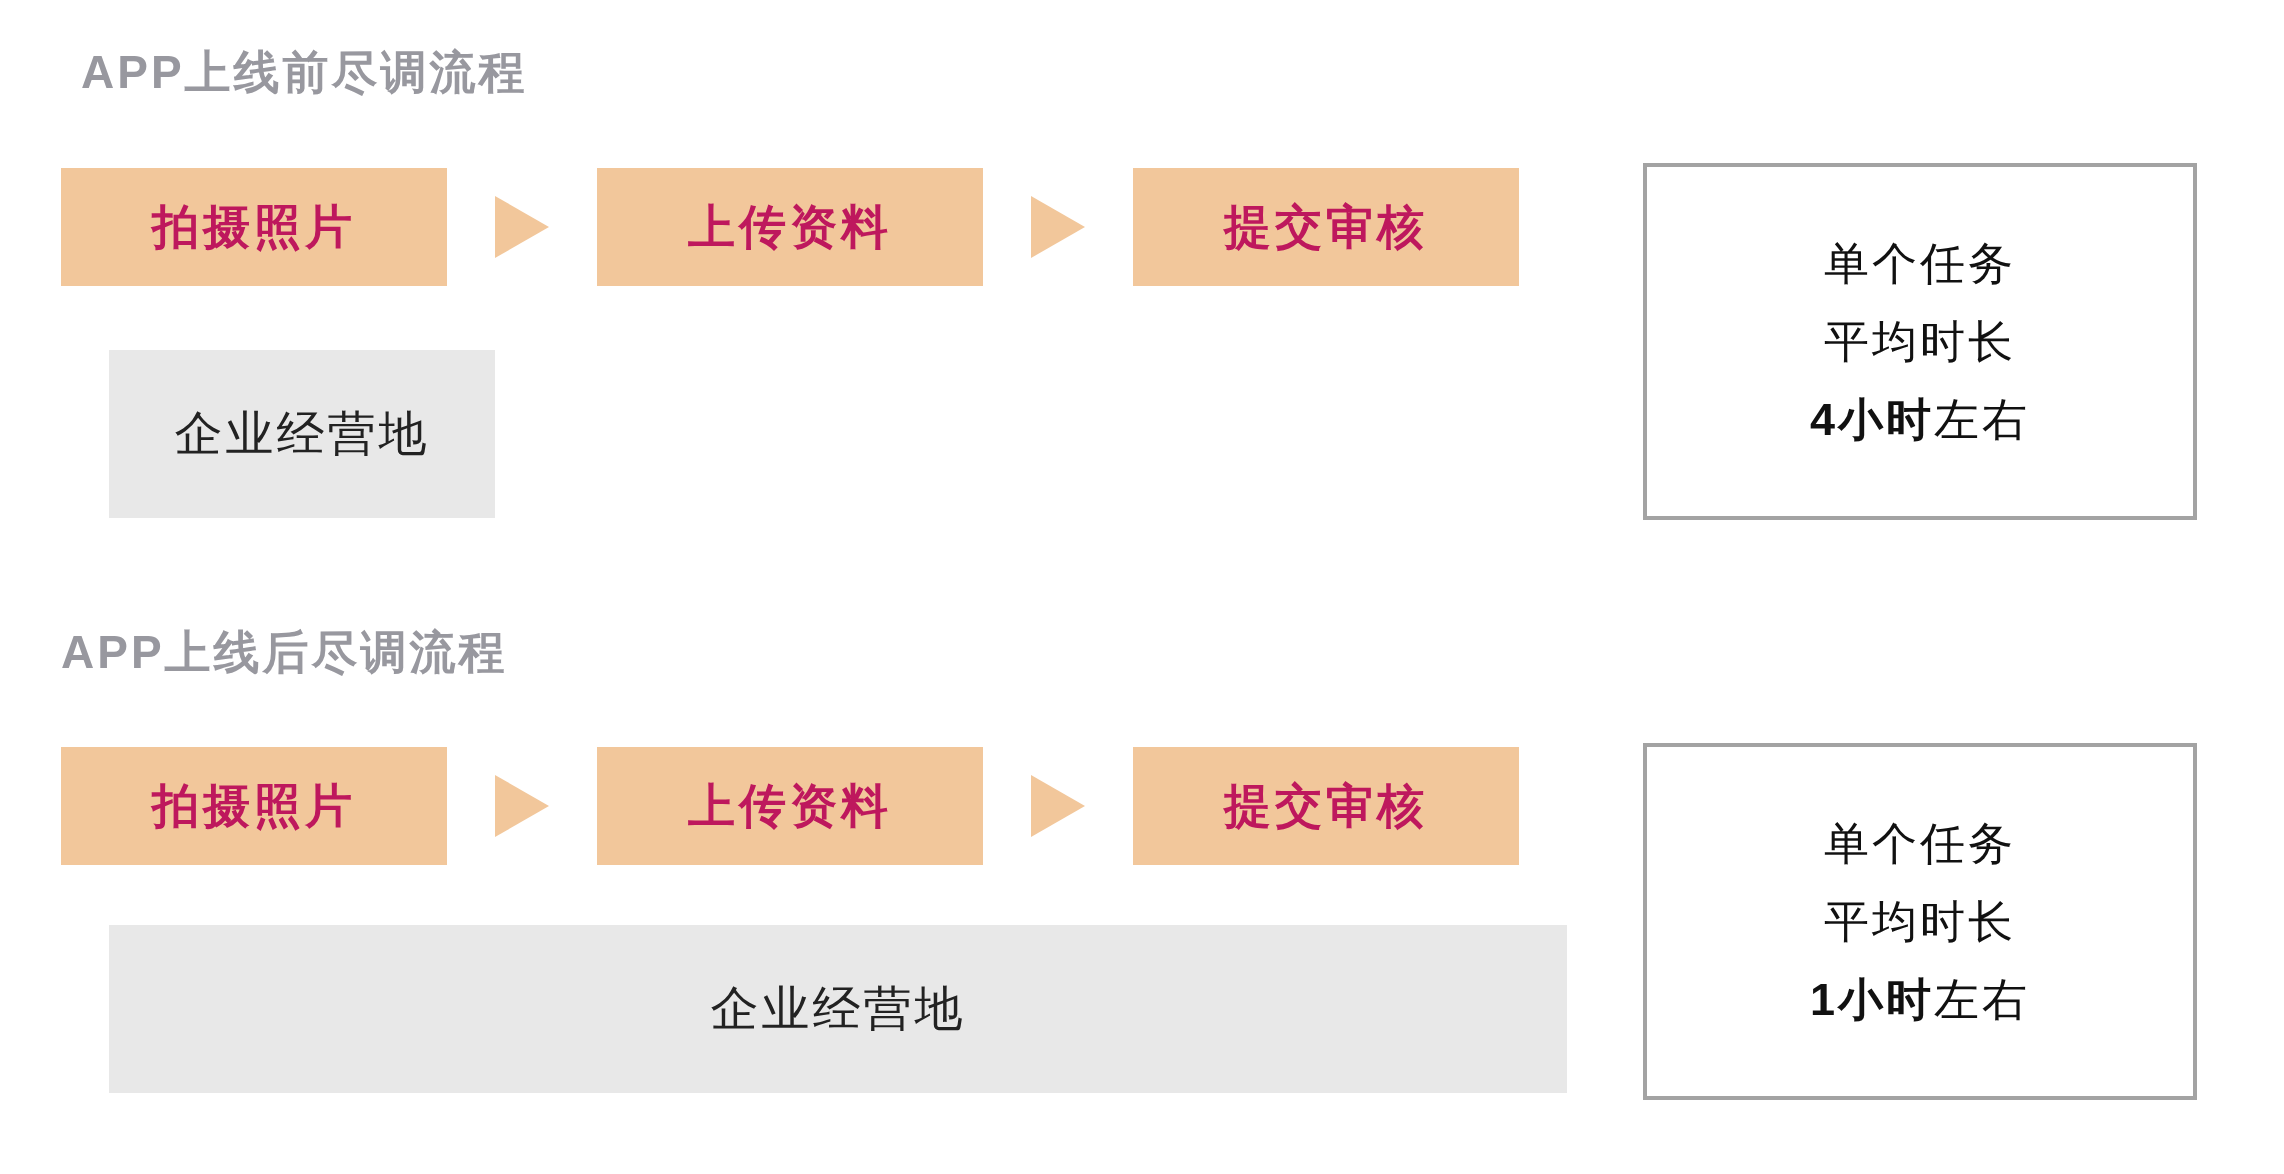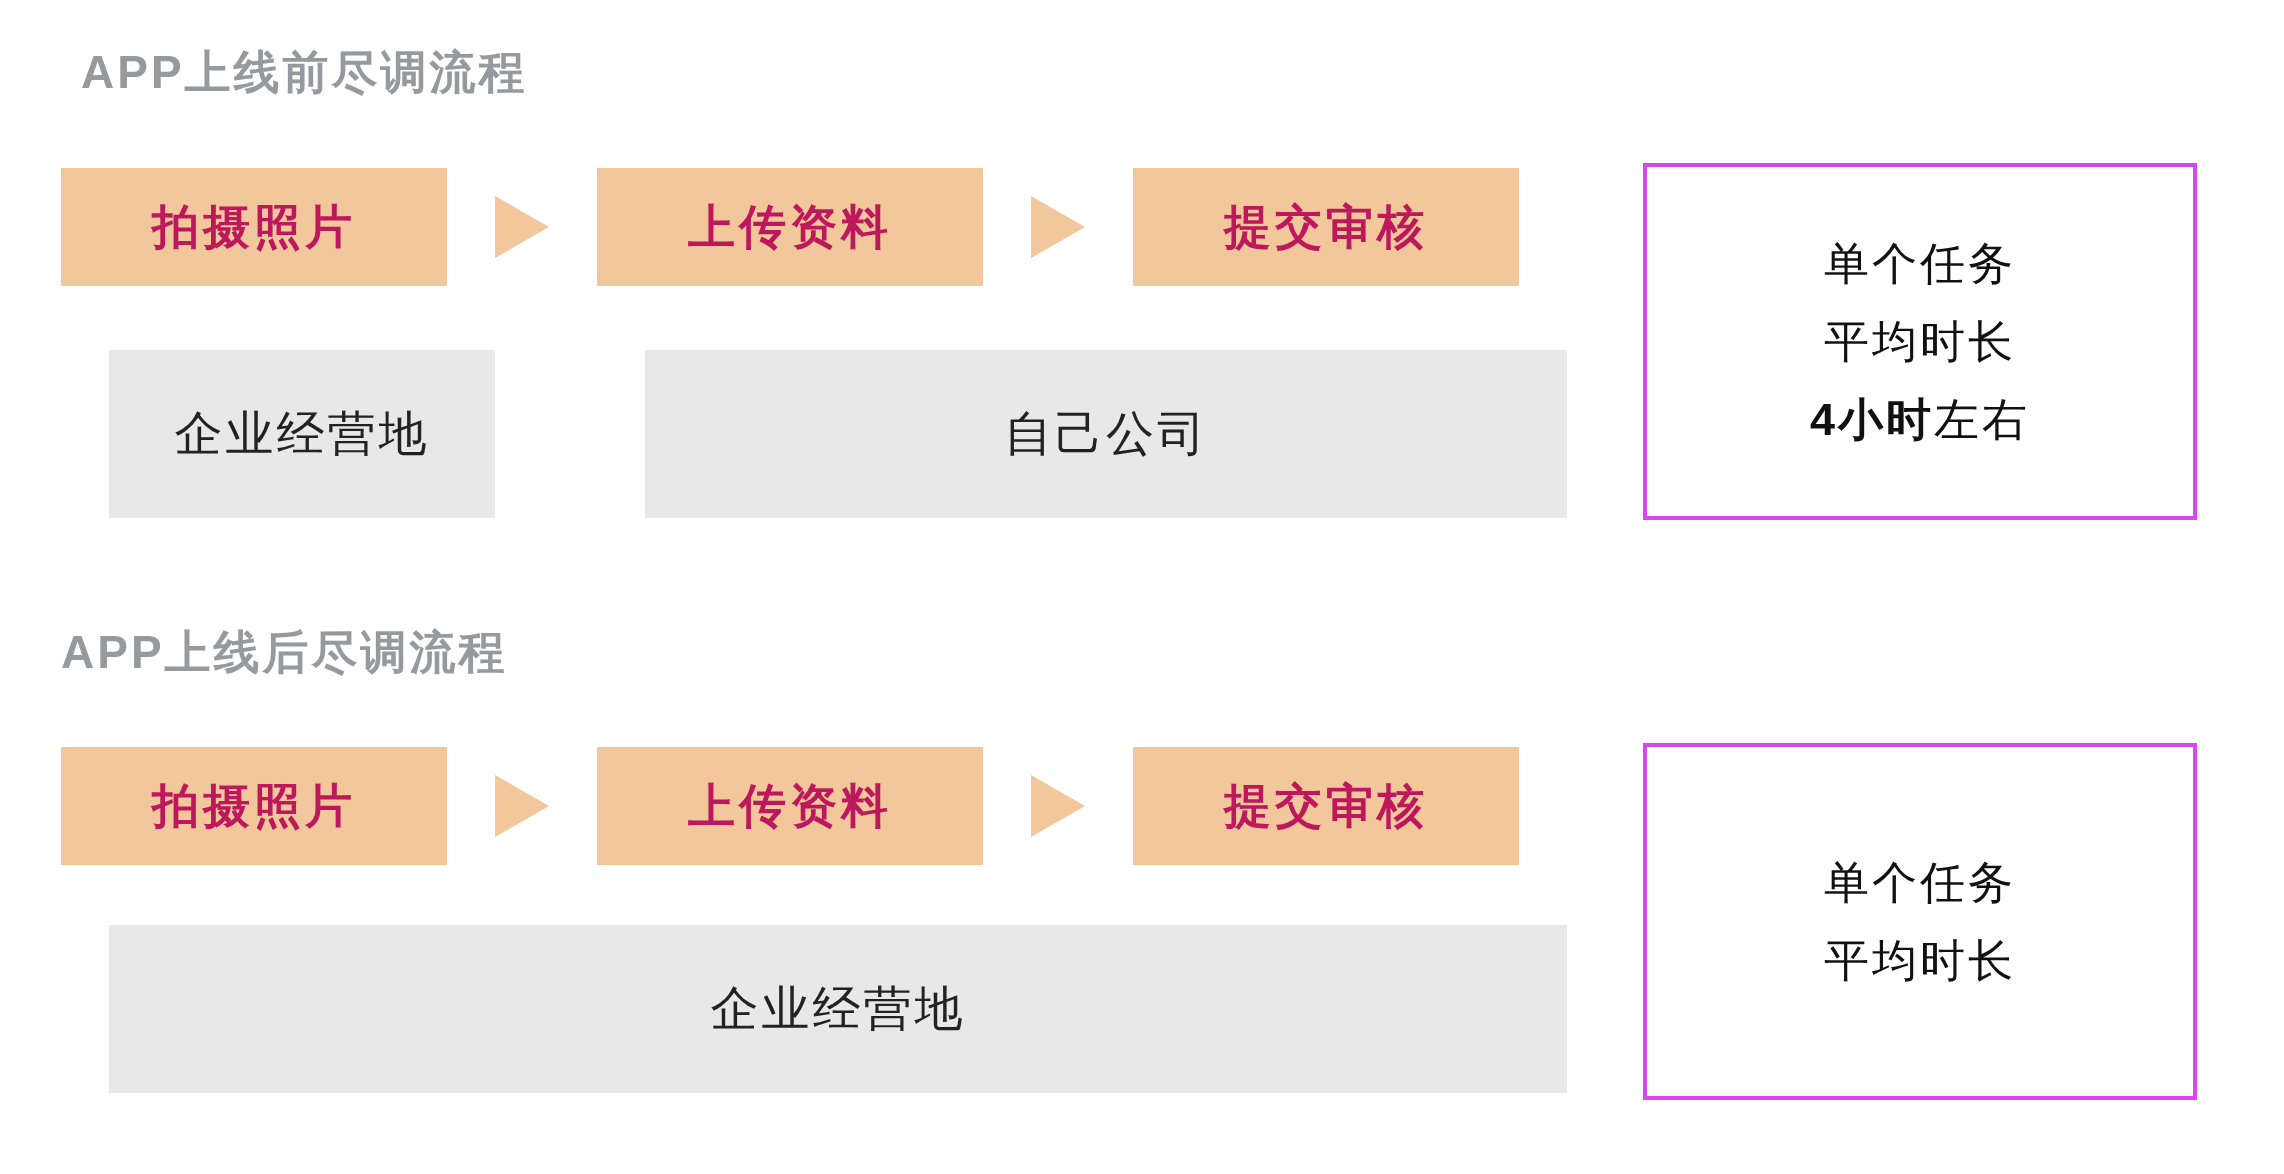--- a/index.html
+++ b/index.html
@@ -87,21 +87,21 @@
   .loc-w1 { width: 386px; }
   .loc-w2 { width: 922px; }
   .loc-w3 { width: 1458px; }
 
   .info-box {
     position: absolute;
     left: 1643px;
     width: 546px;
     height: 349px;
     background: #ffffff;
-    border: 4px solid #d946ef;
+    border: 4px solid #a3a3a3;
     display: flex;
     flex-direction: column;
     align-items: center;
     justify-content: center;
     font-size: 45px;
     line-height: 78px;
     letter-spacing: 3px;
     color: #111111;
   }
   .info-1 { top: 163px; }
@@ -132,23 +132,20 @@
     <div class="step-box">
       <span>提交审核</span>
     </div>
   </div>
 
   <div class="loc-row loc-1">
     <div class="loc-box loc-w1">
       <span>企业经营地</span>
     </div>
     <div class="loc-gap"></div>
-    <div class="loc-box loc-w2">
-      <span>自己公司</span>
-    </div>
   </div>
 
   <div class="info-box info-1">
     <div class="info-line">单个任务</div>
     <div class="info-line">平均时长</div>
     <div class="info-line"><span class="b">4小时</span><span>左右</span></div>
   </div>
 
   <h2 class="flow-title title-2">APP上线后尽调流程</h2>
 
@@ -172,15 +169,16 @@
 
   <div class="loc-row loc-2">
     <div class="loc-box loc-w3">
       <span>企业经营地</span>
     </div>
   </div>
 
   <div class="info-box info-2">
     <div class="info-line">单个任务</div>
     <div class="info-line">平均时长</div>
+    <div class="info-line"><span class="b">1小时</span><span>左右</span></div>
   </div>
 
 </div>
 
 </body></html>

